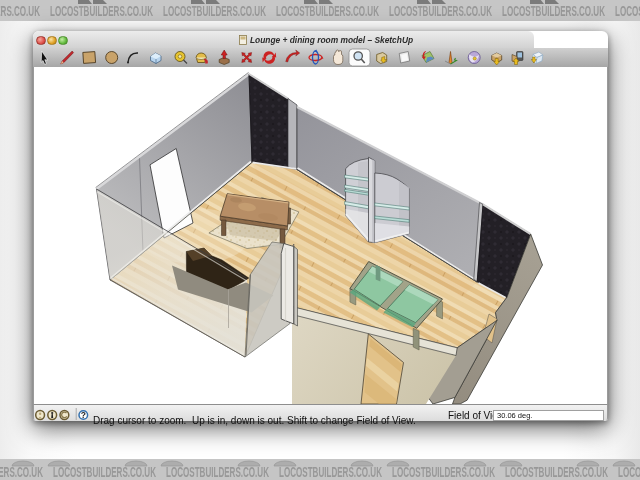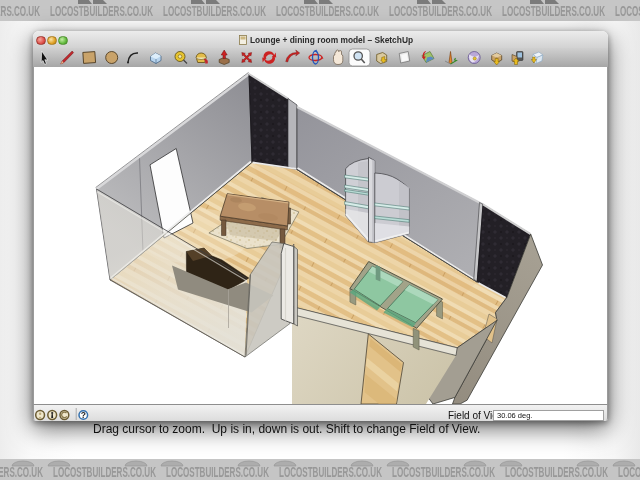--- a/index.html
+++ b/index.html
@@ -1,31 +1,31 @@
 <!DOCTYPE html>
 <html><head>
 <meta charset="utf-8">
 <style>
 html,body{margin:0;padding:0;width:640px;height:480px;overflow:hidden;background:#fafafa;font-family:"Liberation Sans",sans-serif;}
 #stage{position:absolute;left:0;top:0;width:640px;height:480px;background:linear-gradient(90deg,#ededed 0%,#fafafa 5%,#ffffff 12%,#ffffff 88%,#f6f6f6 96%,#e9e9e9 100%);}
 .band{position:absolute;left:0;width:640px;overflow:hidden;}
 #band-top{top:0;height:21px;background:#c6c6c6;}
 #band-bot{top:459px;height:21px;background:#c5c5c5;}
 #win{position:absolute;left:33px;top:31px;width:575px;height:390px;border-radius:6px 6px 3px 3px;box-shadow:0 7px 24px rgba(0,0,0,0.6),0 2px 6px rgba(0,0,0,0.4);background:#fff;}
-#titlebar{position:absolute;left:0;top:0;width:575px;height:17px;border-radius:6px 6px 0 0;background:linear-gradient(180deg,#ececec,#d2d2d2);border-bottom:0;}
+#titlebar{position:absolute;left:0;top:0;width:501px;height:17px;border-radius:6px 6px 0 0;background:linear-gradient(180deg,#ececec,#d2d2d2);border-bottom:0;font-style:italic;}
 #toolbar{position:absolute;left:0;top:17px;width:575px;height:19px;background:linear-gradient(180deg,#d0d0d0,#a6a6a6);border-bottom:1px solid #636363;}
 #canvas{position:absolute;left:0;top:36px;width:573px;height:337px;background:#ffffff;border-left:1px solid #9a9a9a;border-right:1px solid #9a9a9a;overflow:hidden;}
 #statusbar{position:absolute;left:0;top:373px;width:573px;height:16px;background:linear-gradient(180deg,#f2f2f2,#dcdcdc);border-left:1px solid #9a9a9a;border-right:1px solid #9a9a9a;border-top:1px solid #8e8e8e;border-radius:0 0 3px 3px;}
 .tl{position:absolute;top:4.5px;width:7.5px;height:7.5px;border-radius:50%;}
 #tl-r{left:3px;background:radial-gradient(circle at 3px 2.5px,#f2a9a0,#e0514a 60%,#b03a33);border:0.5px solid #9e3730;}
 #tl-o{left:14px;background:radial-gradient(circle at 3px 2.5px,#fbe3a7,#dfa023 60%,#ad7a16);border:0.5px solid #a87a1d;}
 #tl-g{left:25px;background:radial-gradient(circle at 3px 2.5px,#c4eda5,#62ba3e 60%,#3f8f28);border:0.5px solid #4e8f2e;}
 #title{position:absolute;left:0;top:0;width:575px;height:17px;display:flex;justify-content:center;align-items:center;padding-left:5.5px;font-size:8.4px;font-weight:700;color:#2c2c2c;}
 #title .doc{display:inline-block;margin-right:3px;height:10px;}
-#statustext{position:absolute;left:59px;top:17px;font-size:12px;color:#101010;}
+#statustext{position:absolute;left:59px;top:10px;font-size:10px;color:#101010;}
 #fovlabel{position:absolute;left:414px;top:5px;font-size:10px;color:#101010;}
 #fovbox{position:absolute;left:459px;top:4.5px;width:106px;height:9px;background:#fff;border:1px solid #a0a0a0;font-size:7.5px;color:#101010;padding:0px 0 0 3px;line-height:9px;}
 </style>
 </head>
 <body>
 <div id="stage">
   <div class="band" id="band-top"><svg width="640" height="21">
     <g fill="#7b7b7b">
       <path d="M-35,0 l10,-1 l4,5 l-14,0 z M-20,0 l9,-1 l5,5 l-14,0 z"></path>
       <path d="M78,0 l10,-1 l4,5 l-14,0 z M93,0 l9,-1 l5,5 l-14,0 z"></path>

